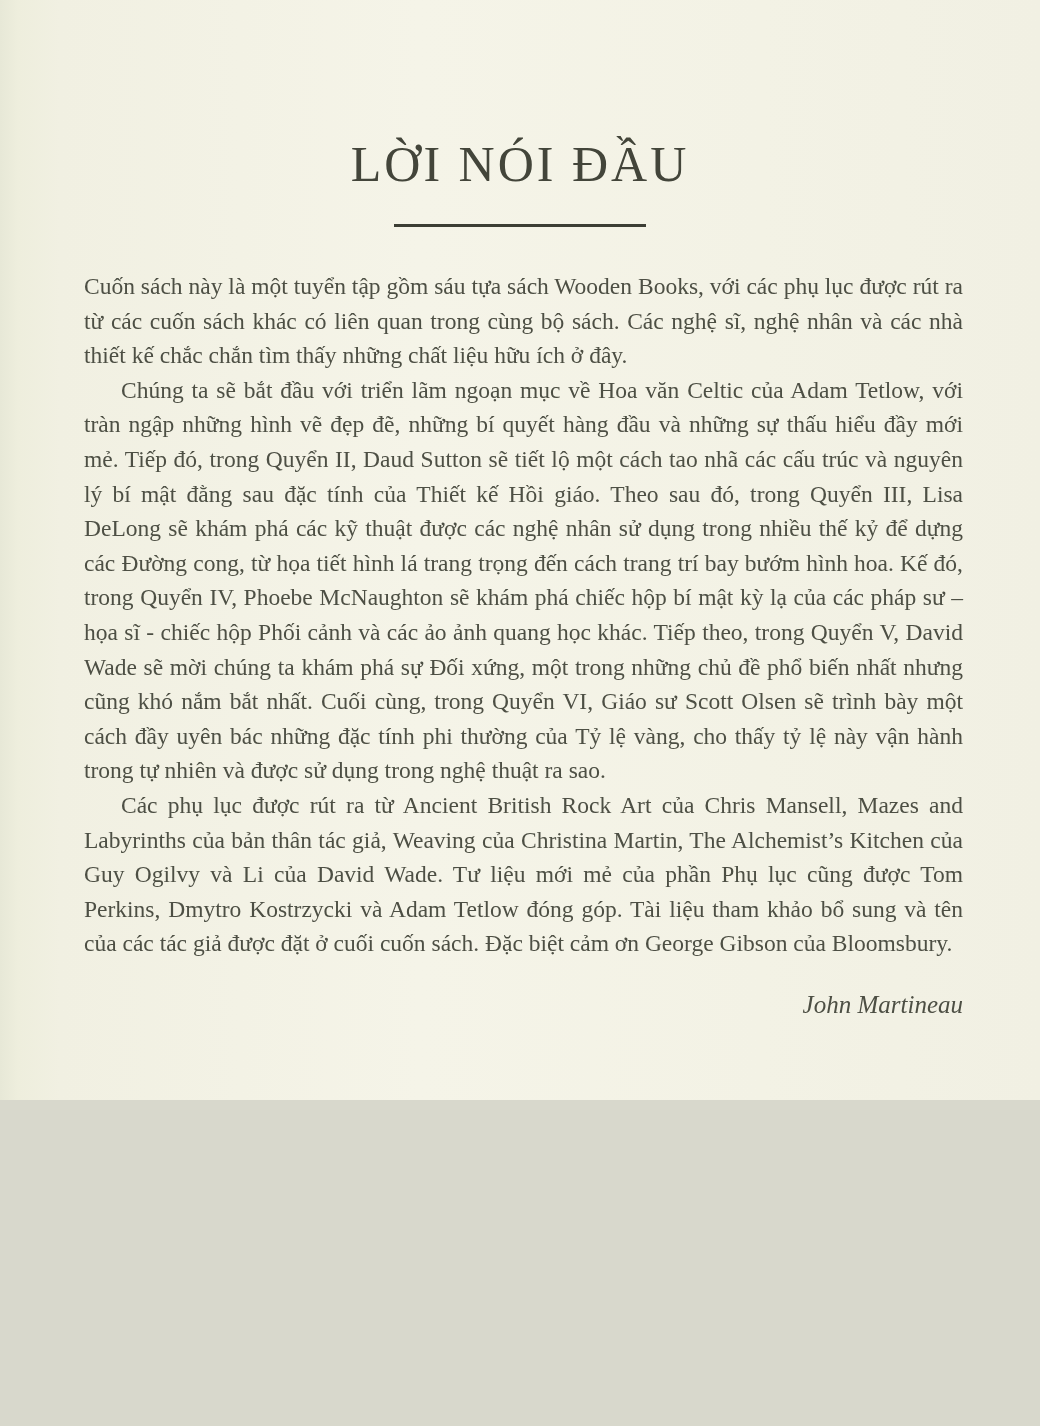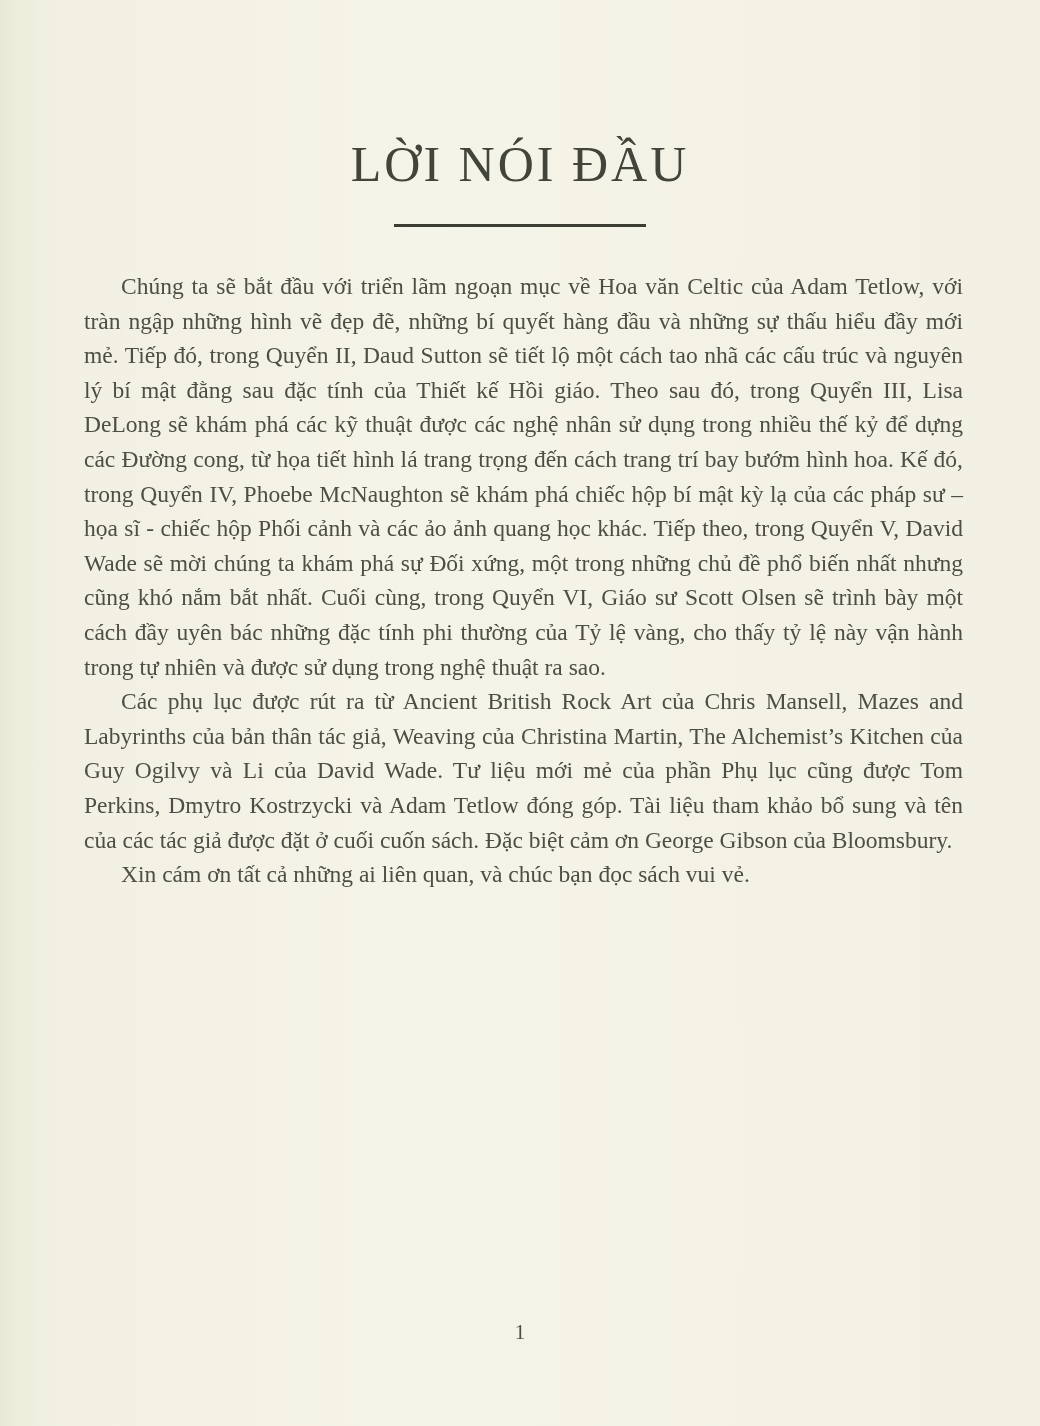--- a/index.html
+++ b/index.html
@@ -3,21 +3,21 @@
 <meta charset="utf-8">
 <style>
   html, body {
     margin: 0;
     padding: 0;
     background: #d8d8cc;
   }
   .page {
     position: relative;
     width: 1040px;
-    height: 1426px;
+    height: 1100px;
     margin: 0 auto;
     overflow: hidden;
     background: linear-gradient(90deg,
       #e7e8d7 0px, #eeeedd 18px, #f1f0e2 60px,
       #f5f4e8 420px, #f3f2e5 760px, #f1f0e3 1040px);
     color: #4d4f44;
     font-family: "Liberation Serif", "DejaVu Serif", serif;
   }
   .title {
     margin: 0;
@@ -69,18 +69,19 @@
     color: #4d4f44;
   }
 </style>
 </head>
 <body>
 
 <div class="page">
   <h1 class="title">LỜI NÓI ĐẦU</h1>
   <div class="title-rule"></div>
   <div class="body-text">
+      <p><span>Cuốn sách này là một tuyển tập gồm sáu tựa sách Wooden Books, với các phụ lục được rút ra từ các cuốn sách khác có liên quan trong cùng bộ sách. Các nghệ sĩ, nghệ nhân và các nhà thiết kế chắc chắn tìm thấy những chất liệu hữu ích ở đây.</span></p>
       <p class="indent"><span>Chúng ta sẽ bắt đầu với triển lãm ngoạn mục về </span><span class="it">Hoa văn Celtic</span><span> của Adam Tetlow, với tràn ngập những hình vẽ đẹp đẽ, những bí quyết hàng đầu và những sự thấu hiểu đầy mới mẻ. Tiếp đó, trong Quyển II, Daud Sutton sẽ tiết lộ một cách tao nhã các cấu trúc và nguyên lý bí mật đằng sau đặc tính của </span><span class="it">Thiết kế Hồi giáo</span><span>. Theo sau đó, trong Quyển III, Lisa DeLong sẽ khám phá các kỹ thuật được các nghệ nhân sử dụng trong nhiều thế kỷ để dựng các </span><span class="it">Đường cong</span><span>, từ họa tiết hình lá trang trọng đến cách trang trí bay bướm hình hoa. Kế đó, trong Quyển IV, Phoebe McNaughton sẽ khám phá chiếc hộp bí mật kỳ lạ của các pháp sư – họa sĩ - chiếc hộp </span><span class="it">Phối cảnh và các ảo ảnh quang học khác</span><span>. Tiếp theo, trong Quyển V, David Wade sẽ mời chúng ta khám phá sự </span><span class="it">Đối xứng</span><span>, một trong những chủ đề phổ biến nhất nhưng cũng khó nắm bắt nhất. Cuối cùng, trong Quyển VI, Giáo sư Scott Olsen sẽ trình bày một cách đầy uyên bác những đặc tính phi thường của </span><span class="it">Tỷ lệ vàng</span><span>, cho thấy tỷ lệ này vận hành trong tự nhiên và được sử dụng trong nghệ thuật ra sao.</span></p>
       <p class="indent"><span>Các phụ lục được rút ra từ </span><span class="it">Ancient British Rock Art</span><span> của Chris Mansell, </span><span class="it">Mazes and Labyrinths</span><span> của bản thân tác giả, </span><span class="it">Weaving</span><span> của Christina Martin, </span><span class="it">The Alchemist’s Kitchen</span><span> của Guy Ogilvy và </span><span class="it">Li</span><span> của David Wade. Tư liệu mới mẻ của phần Phụ lục cũng được Tom Perkins, Dmytro Kostrzycki và Adam Tetlow đóng góp. Tài liệu tham khảo bổ sung và tên của các tác giả được đặt ở cuối cuốn sách. Đặc biệt cảm ơn George Gibson của Bloomsbury.</span></p>
-      <p class="indent"><span>Xin cám ơn tất cả những ai liên quan, và chúc bạn đọc sách vui vẻ.</span></p>
     </div>
+  <div class="signature">John Martineau</div>
   <div class="folio">1</div>
 </div>
 
 </body></html>

